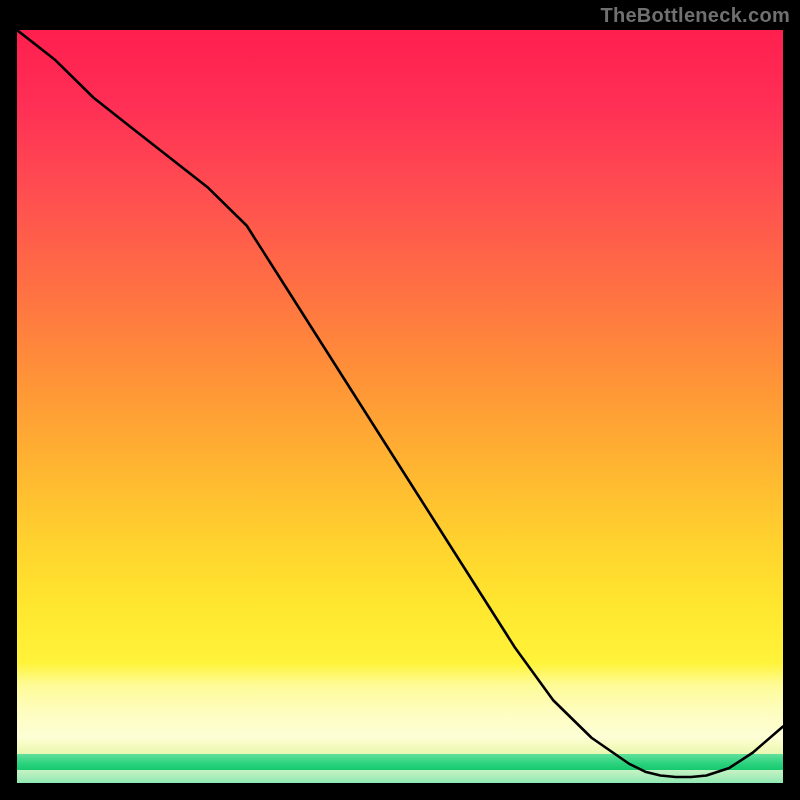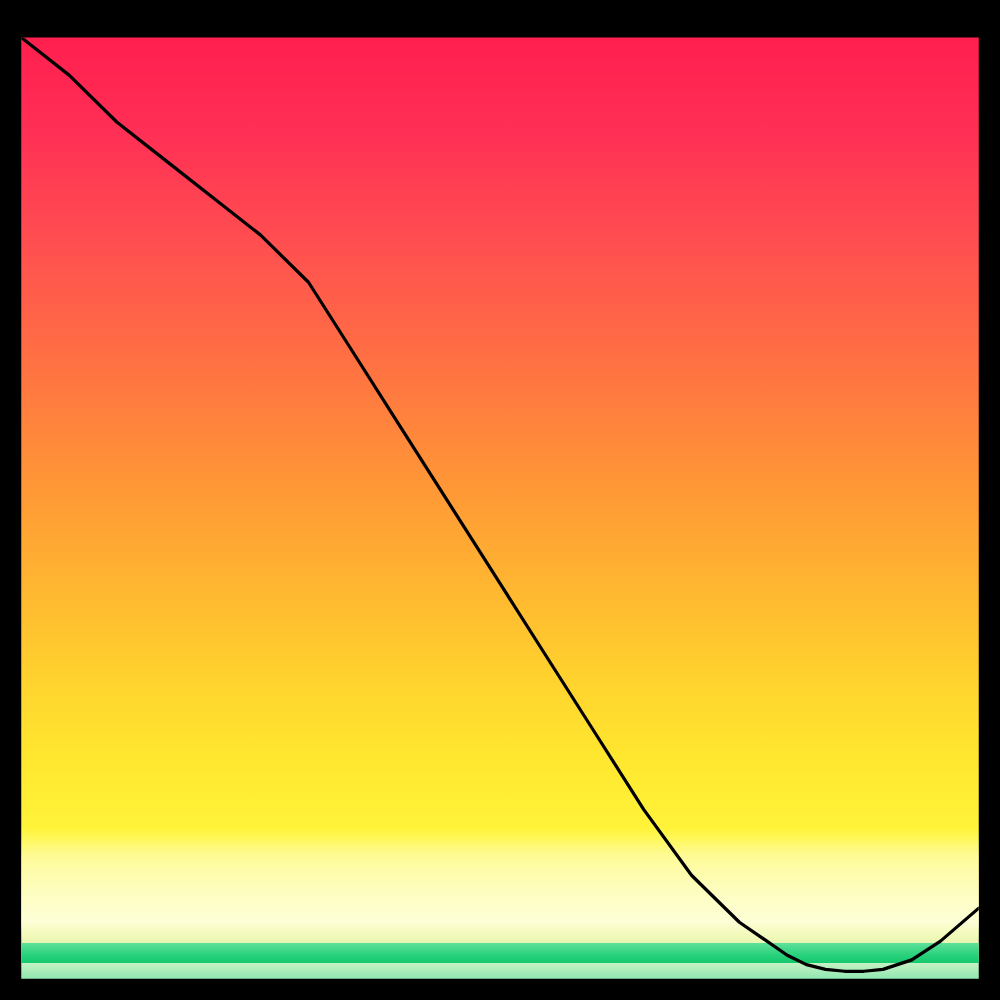--- a/index.html
+++ b/index.html
@@ -90,20 +90,21 @@
     font-size: 10px;
     font-weight: 700;
     letter-spacing: 0.3px;
     white-space: nowrap;
   }
 </style>
 </head>
 <body>
 
 <div class="wrap">
+  <div class="watermark">TheBottleneck.com</div>
 
   <div class="plot-outer">
     <div class="plot"></div>
 
     <svg class="curve" viewBox="0 0 766 753" preserveAspectRatio="none">
       <path id="curve-path" fill="none" stroke="#000000" stroke-width="2.6" stroke-linecap="round" stroke-linejoin="round" d="M0.0 0.0 L38.3 30.1 L76.6 67.8 L114.9 97.9 L153.2 128.0 L191.5 158.1 L229.8 195.8 L268.1 256.0 L306.4 316.3 L344.7 376.5 L383.0 436.7 L421.3 497.0 L459.6 557.2 L497.9 617.5 L536.2 670.2 L574.5 707.8 L612.8 734.2 L628.1 741.7 L643.4 745.5 L658.8 747.0 L674.1 747.0 L689.4 745.5 L712.4 737.9 L735.4 722.9 L766.0 696.5"></path>
     </svg>
 
     <div class="red-label" style="left: 598px; top: 721px;"></div>
   </div>

